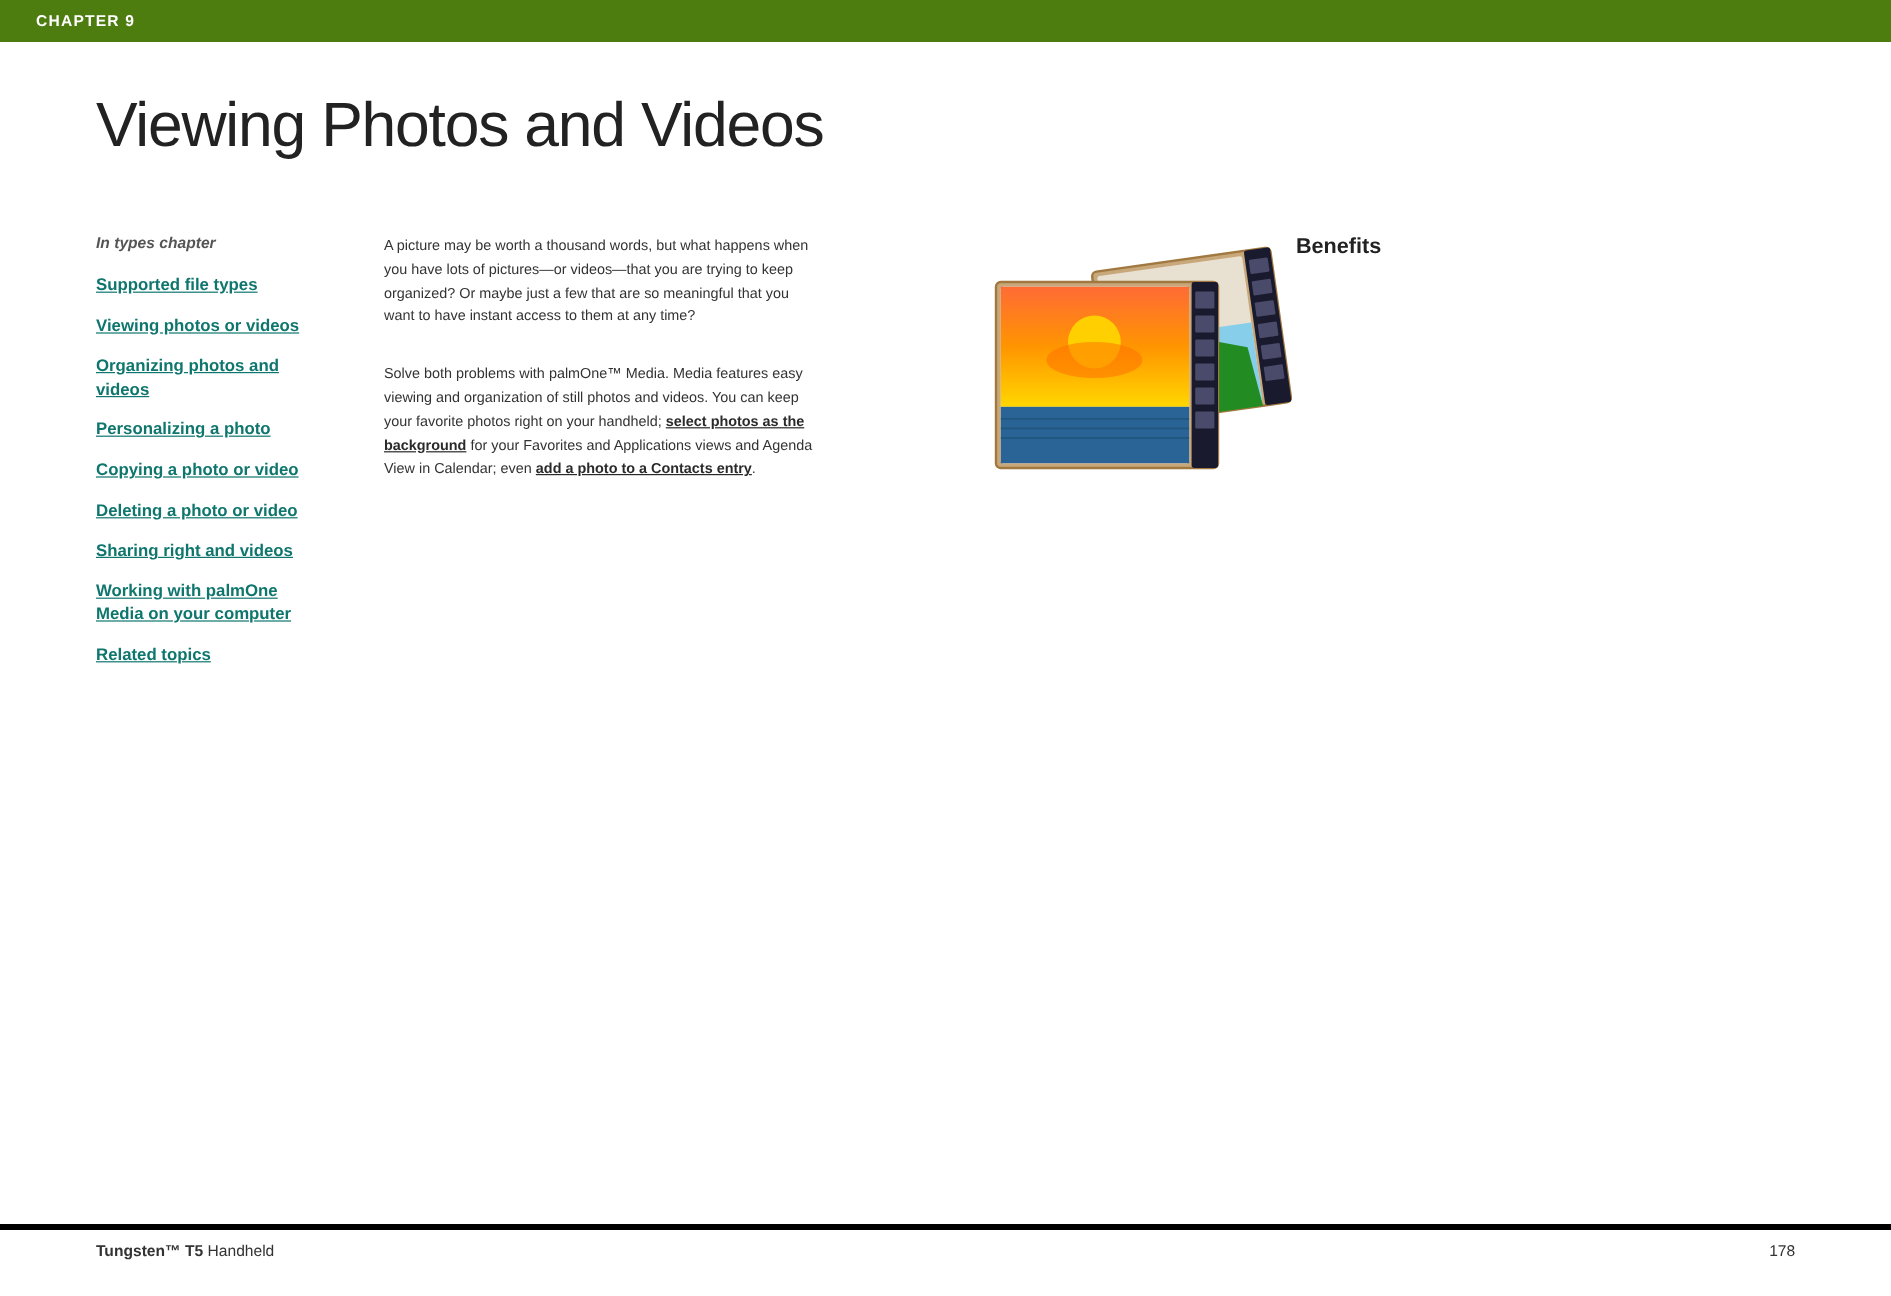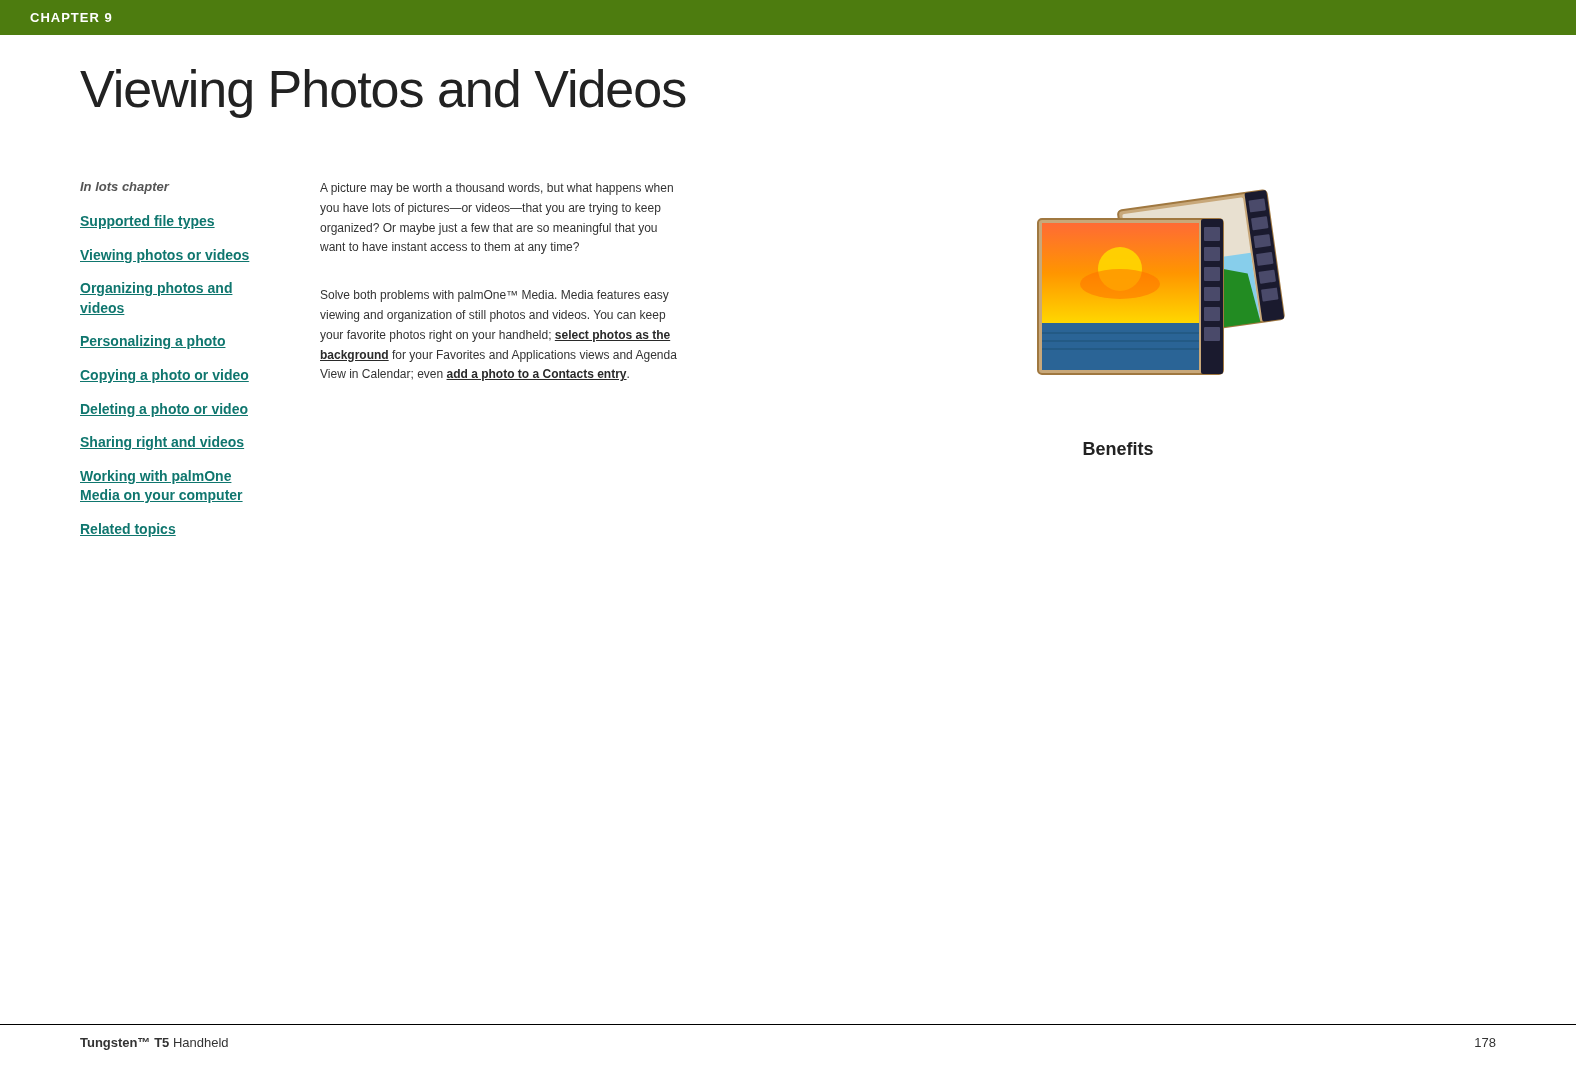--- a/index.html
+++ b/index.html
@@ -20,21 +20,21 @@
     }
     .chapter-header span {
       color: #fff;
       font-size: 13px;
       font-weight: bold;
       letter-spacing: 1px;
     }
 
     
     .page-title-section {
-      padding: 24px 80px 20px 80px;
+      padding: 40px 80px 20px 80px;
       border-bottom: none;
     }
     .page-title {
       font-size: 52px;
       font-weight: 300;
       color: #222;
       letter-spacing: -1px;
     }
 
     
@@ -83,22 +83,21 @@
     .main-text a {
       color: #2a2a2a;
       font-weight: bold;
       text-decoration: underline;
     }
 
     
     .right-column {
       flex: 1;
       display: flex;
-      flex-direction: column;
-      align-items: center;
+      align-items: flex-start;
       padding-left: 20px;
     }
 
     
     .photo-illustration {
       width: 280px;
       height: 220px;
       margin-bottom: 40px;
       position: relative;
       margin-left: 60px;
@@ -133,21 +132,21 @@
       color: #333;
     }
 
     
     .page-footer {
       position: absolute;
       bottom: 20px;
       left: 0;
       right: 0;
       padding: 10px 80px;
-      border-top: 1px solid #000000;
+      border-top: 5px solid #000000;
       display: flex;
       justify-content: space-between;
       align-items: center;
     }
     .footer-brand {
       font-size: 13px;
       color: #333;
     }
     .footer-brand strong {
       font-weight: bold;
@@ -170,21 +169,21 @@
   <span>CHAPTER 9</span>
 </div>
 
 <div class="page-title-section">
   <h1 class="page-title">Viewing Photos and Videos</h1>
 </div>
 
 <div class="content-area">
 
   <div class="sidebar">
-    <div class="sidebar-title">In lots chapter</div>
+    <div class="sidebar-title">In types chapter</div>
     <a class="sidebar-link">Supported file types</a>
     <a class="sidebar-link">Viewing photos or videos</a>
     <a class="sidebar-link">Organizing photos and videos</a>
     <a class="sidebar-link">Personalizing a photo</a>
     <a class="sidebar-link">Copying a photo or video</a>
     <a class="sidebar-link">Deleting a photo or video</a>
     <a class="sidebar-link">Sharing right and videos</a>
     <a class="sidebar-link">Working with palmOne Media on your computer</a>
     <a class="sidebar-link">Related topics</a>
   </div>

